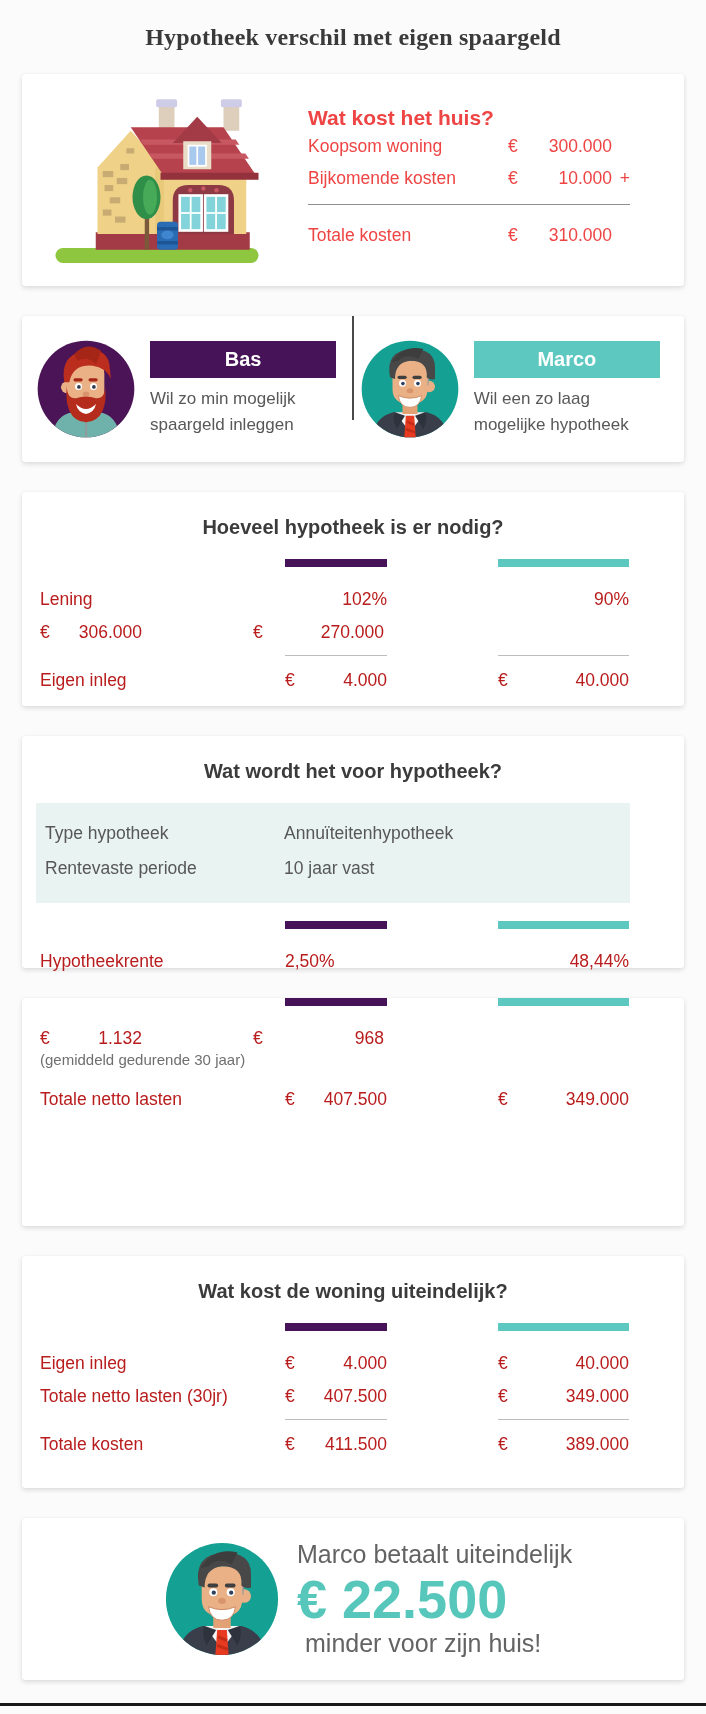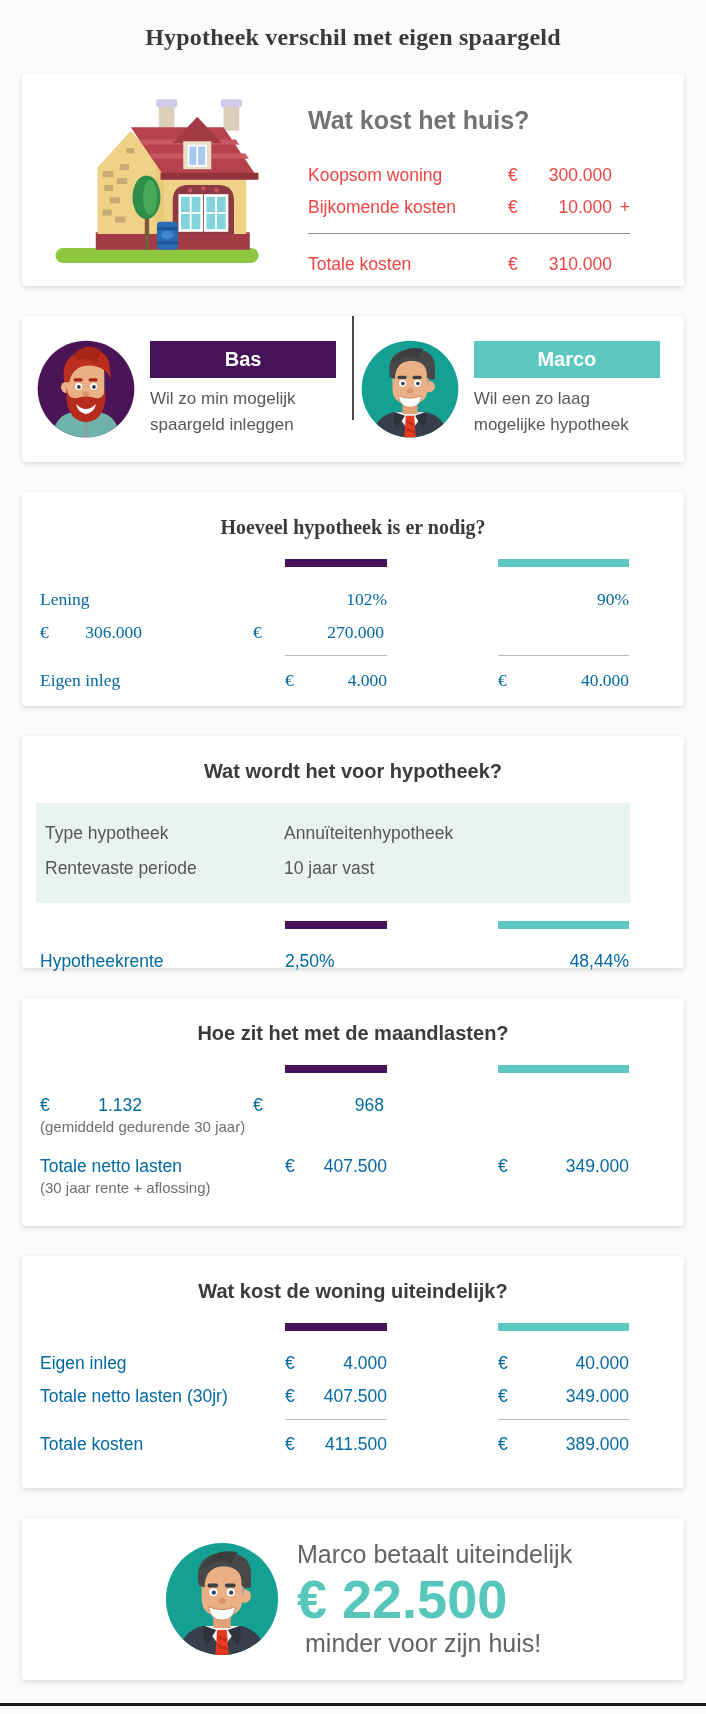--- a/index.html
+++ b/index.html
@@ -22,21 +22,21 @@
   .card {
     margin: 0 22px 30px 22px;
     background: #fff;
     border-radius: 3px;
     box-shadow: 0 2px 5px rgba(0,0,0,.13), 0 0 1px rgba(0,0,0,.08);
   }
   
   .card-house { height: 212px; display: flex; padding: 20px 24px 0 30px; }
   .house-svg { width: 210px; height: 175px; flex: none; }
   .hc-right { margin-left: 46px; width: 322px; padding-top: 12px; }
-  .hc-heading { font-size: 25px; font-weight: 700; color: #737373; margin-bottom: 24px; }
+  .hc-heading { font-size: 21px; font-weight: 700; color: #ef4444; }
   .hc-row { display: flex; align-items: baseline; font-size: 17.5px; color: #ef4444; line-height: 32px; }
   .hc-label { width: 200px; }
   .hc-eur { width: 26px; }
   .hc-val { width: 78px; text-align: right; }
   .hc-plus { width: 18px; text-align: right; }
   .hc-line { border-top: 1px solid #8f8f8f; margin: 10px 0 14px 0; height: 0; }
   
   .card-persons { height: 146px; display: flex; padding: 0 14px; }
   .person { flex: 1; display: flex; align-items: center; min-width: 0; }
   .avatar-100 { width: 100px; height: 100px; flex: none; }
@@ -48,36 +48,36 @@
   .p-banner.bas { background: var(--purple); }
   .p-banner.marco { background: var(--teal); }
   .p-desc { font-size: 17px; color: #585858; line-height: 1.5; margin-top: 8px; }
   .persons-divider { width: 1.5px; height: 104px; background: #4a4a4a; flex: none; margin: 0 6px; }
   
   .section-heading {
     text-align: center; font-size: 20px; font-weight: 700; color: #3b3b3b;
     padding-top: 24px; margin-bottom: 20px;
   }
   .cmp { padding-left: 18px; padding-right: 55px; }
-  .cmp-row { display: flex; align-items: baseline; font-size: 17.5px; color: #0369a1; line-height: 33px; }
+  .cmp-row { display: flex; align-items: baseline; font-size: 17.5px; color: #b91c1c; line-height: 33px; }
   .col-label { width: 245px; flex: none; }
   .col-a { width: 102px; flex: none; display: flex; justify-content: space-between; }
   .col-gap { width: 111px; flex: none; }
   .col-b { width: 131px; flex: none; display: flex; justify-content: space-between; }
   .col-a.end, .col-b.end { justify-content: flex-end; }
   .col-a.start { justify-content: flex-start; }
   .bar-row { display: flex; margin-bottom: 16px; }
   .bar { height: 8px; width: 100%; }
   .bar.purple { background: var(--purple); }
   .bar.teal { background: var(--teal); }
   .sumline-row { display: flex; }
   .sumline { border-top: 1px solid #bdbdbd; width: 100%; height: 0; margin: 6px 0 8px 0; }
   .sub-label { font-size: 15px; color: #6f6f6f; line-height: 1.2; margin: -4px 0 14px 0; }
   
-  .card-needed { height: 214px; font-family: Liberation Serif, serif; }
+  .card-needed { height: 214px; }
   
   .card-type { height: 232px; }
   .type-table {
     margin: 0 54px 18px 14px;
     background: var(--mint);
     padding: 13px 0 17px 9px;
   }
   .type-row { display: flex; font-size: 17.5px; color: #575757; line-height: 35px; }
   .type-label { width: 239px; flex: none; }
   
@@ -340,21 +340,20 @@
       <div class="cmp-row">
         <span class="col-label">Hypotheekrente</span>
         <span class="col-a start">2,50%</span>
         <span class="col-gap"></span>
         <span class="col-b end">48,44%</span>
       </div>
     </div>
   </div>
 
   <div class="card card-monthly">
-    <div class="section-heading">Hoe zit het met de maandlasten?</div>
     <div class="cmp">
       <div class="bar-row">
         <span class="col-label"></span>
         <span class="col-a">
             <span class="bar purple"></span>
           </span>
         <span class="col-gap"></span>
         <span class="col-b">
             <span class="bar teal"></span>
           </span>
@@ -376,21 +375,20 @@
         <span class="col-a">
             <span>€</span>
             <span>407.500</span>
           </span>
         <span class="col-gap"></span>
         <span class="col-b">
             <span>€</span>
             <span>349.000</span>
           </span>
       </div>
-      <div class="sub-label">(30 jaar rente + aflossing)</div>
     </div>
   </div>
 
   <div class="card card-final">
     <div class="section-heading">Wat kost de woning uiteindelijk?</div>
     <div class="cmp">
       <div class="bar-row">
         <span class="col-label"></span>
         <span class="col-a">
             <span class="bar purple"></span>

